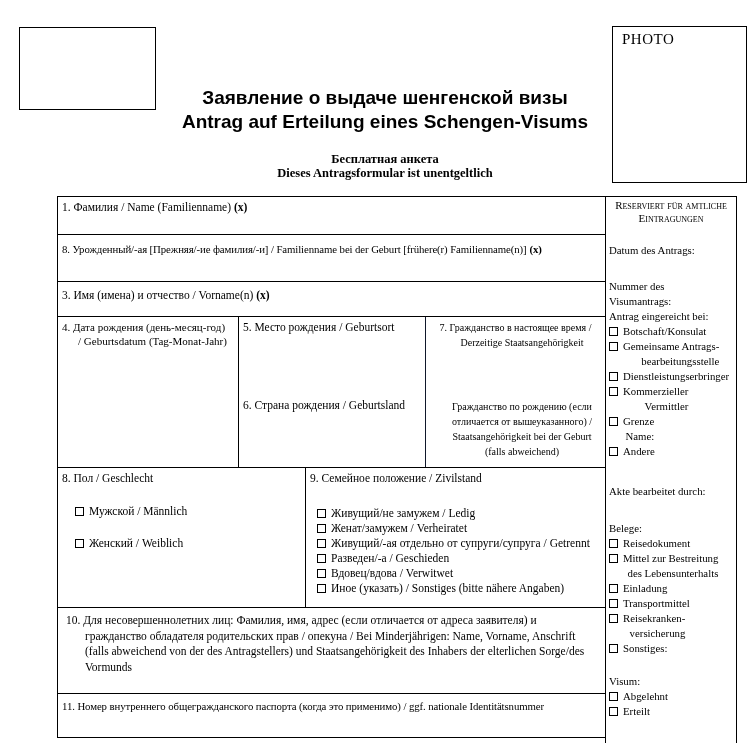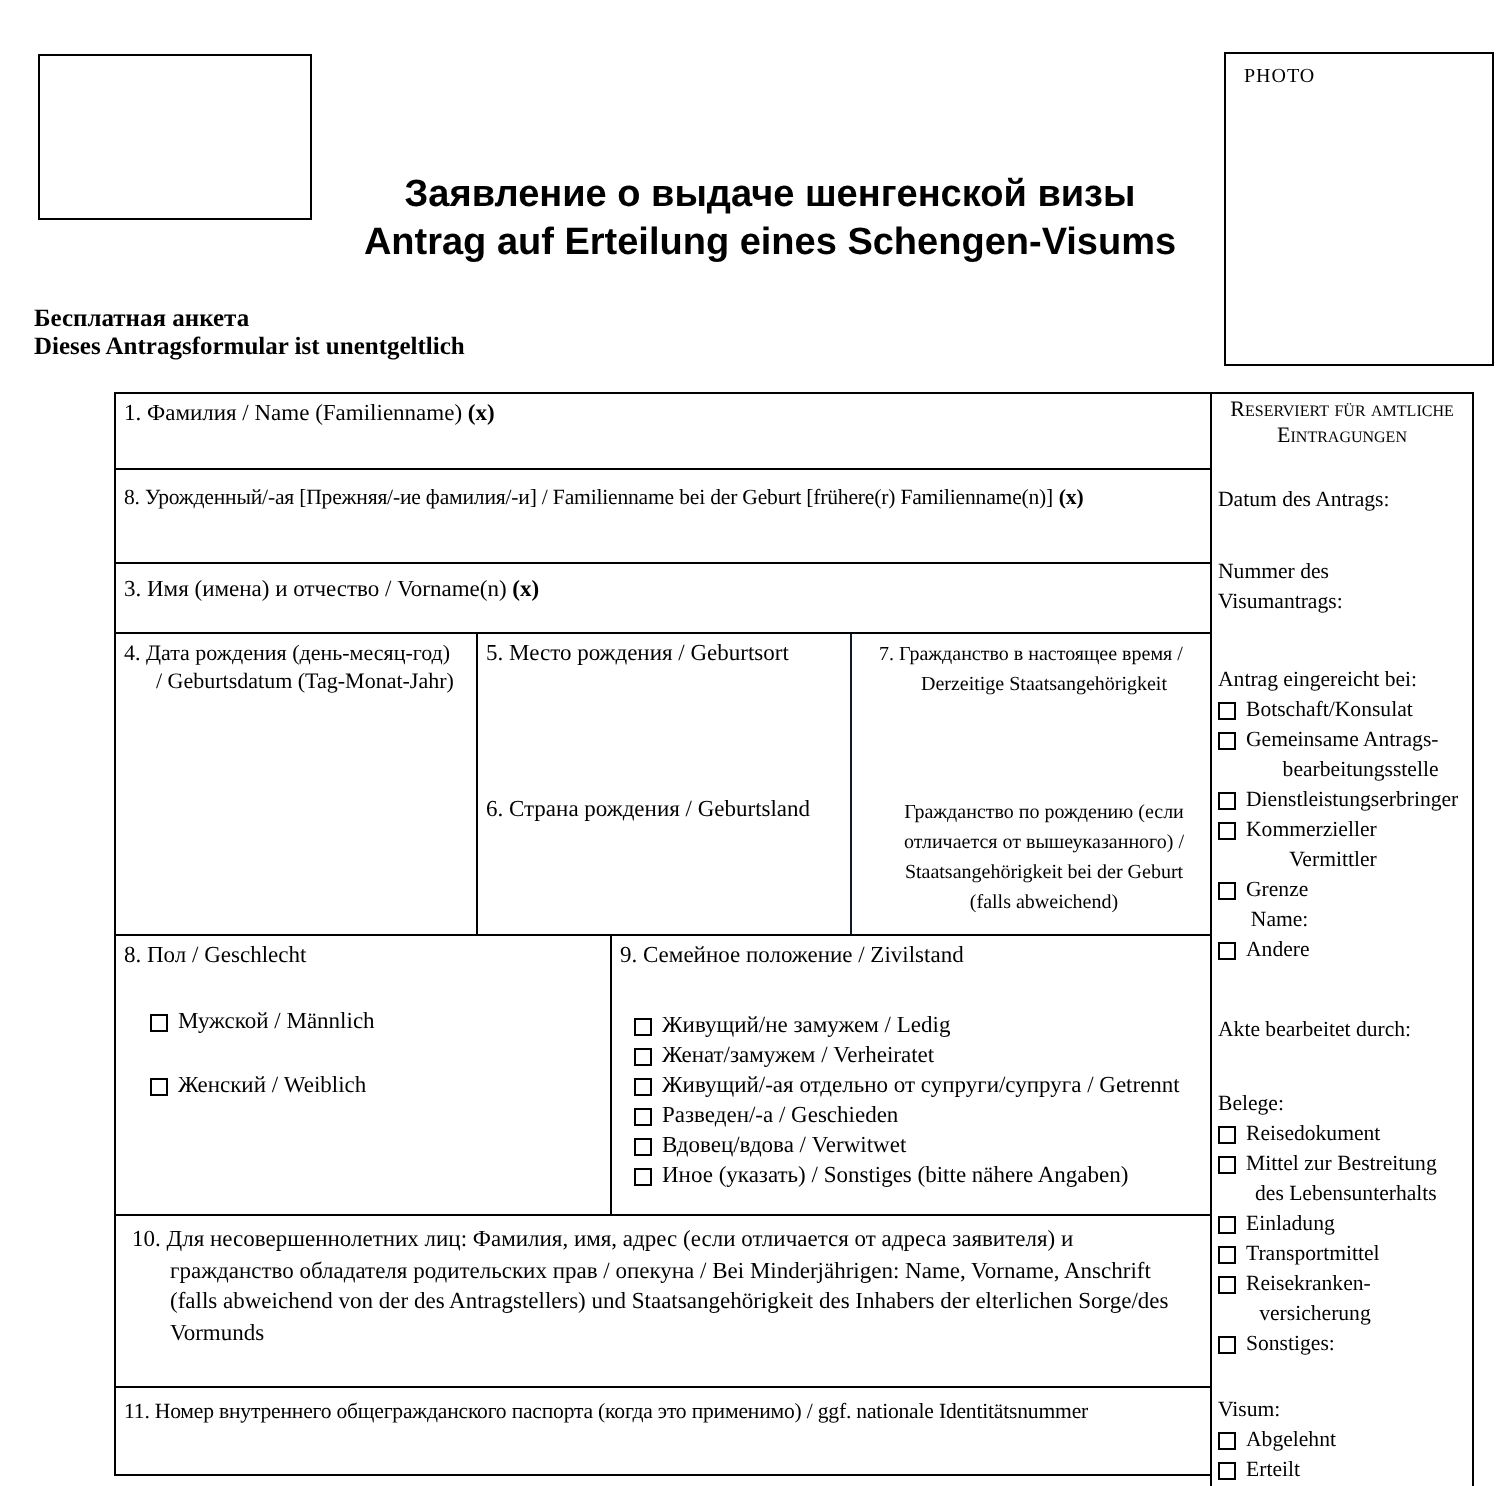--- a/index.html
+++ b/index.html
@@ -6,24 +6,24 @@
   .page {
     position:relative; width:753px; height:743px; overflow:hidden;
     background:#ffffff; color:#000;
     font-family:"Liberation Serif","DejaVu Serif",serif;
     font-size:11.5px; line-height:14px;
   }
   
   .stamp-box { position:absolute; left:19px; top:27px; width:137px; height:83px; border:1px solid #000; box-sizing:border-box; }
   .title-block { position:absolute; left:17px; top:86px; width:736px; text-align:center;
     font-family:"Liberation Sans","DejaVu Sans",sans-serif; font-weight:bold; font-size:19px; line-height:24px; }
-  .subtitle-block { position:absolute; left:17px; top:152px; width:736px; text-align:left;
+  .subtitle-block { position:absolute; left:17px; top:152px; width:736px; text-align:center;
     font-weight:bold; font-size:12.5px; line-height:14px; }
   .photo-box { position:absolute; left:612px; top:26px; width:135px; height:157px; border:1px solid #000; box-sizing:border-box;
-    font-size:10px; padding:5px 0 0 9px; letter-spacing:0.5px; }
+    font-size:15px; padding:5px 0 0 9px; letter-spacing:0.5px; }
 
   
   .tbl { position:absolute; left:57px; top:196px; width:549px; height:542px; border:1px solid #000; box-sizing:border-box; }
   .row { box-sizing:border-box; border-top:1px solid #000; padding:3px 4px; position:relative; overflow:hidden; }
   .row.first { border-top:none; }
   .r1 { height:37px; }
   .r2 { height:47px; padding-top:7px; }
   .r3 { height:35px; padding-top:6px; }
   .r4 { height:151px; padding:0; display:flex; }
   .r5 { height:140px; padding:0; display:flex; }
@@ -50,21 +50,21 @@
   .f8opts { margin-left:13px; }
   .f8opts .cbr { margin-top:17px; }
   .f8opts .cbr.o1 { margin-top:19px; }
   .f9opts { margin-left:7px; margin-top:21px; }
 
   
   .official { position:absolute; left:605px; top:196px; width:132px; height:560px; border:1px solid #000; border-bottom:none; box-sizing:border-box;
     padding:2px 3px; font-size:10.8px; line-height:15px; overflow:hidden; }
   .o-header { text-align:center; font-variant:small-caps; font-size:11px; line-height:13px; white-space:pre; margin-bottom:18px; }
   .o-datum { margin-bottom:21px; }
-  .o-nummer { margin-bottom:24px; }
+  .o-nummer { }
   .o-akte { margin-top:25px; }
   .o-belege { margin-top:22px; }
   .o-visum { margin-top:18px; }
   .official .cbl { white-space:pre;text-align:right; }
 </style>
 </head>
 <body>
 
 <div class="page">
 

